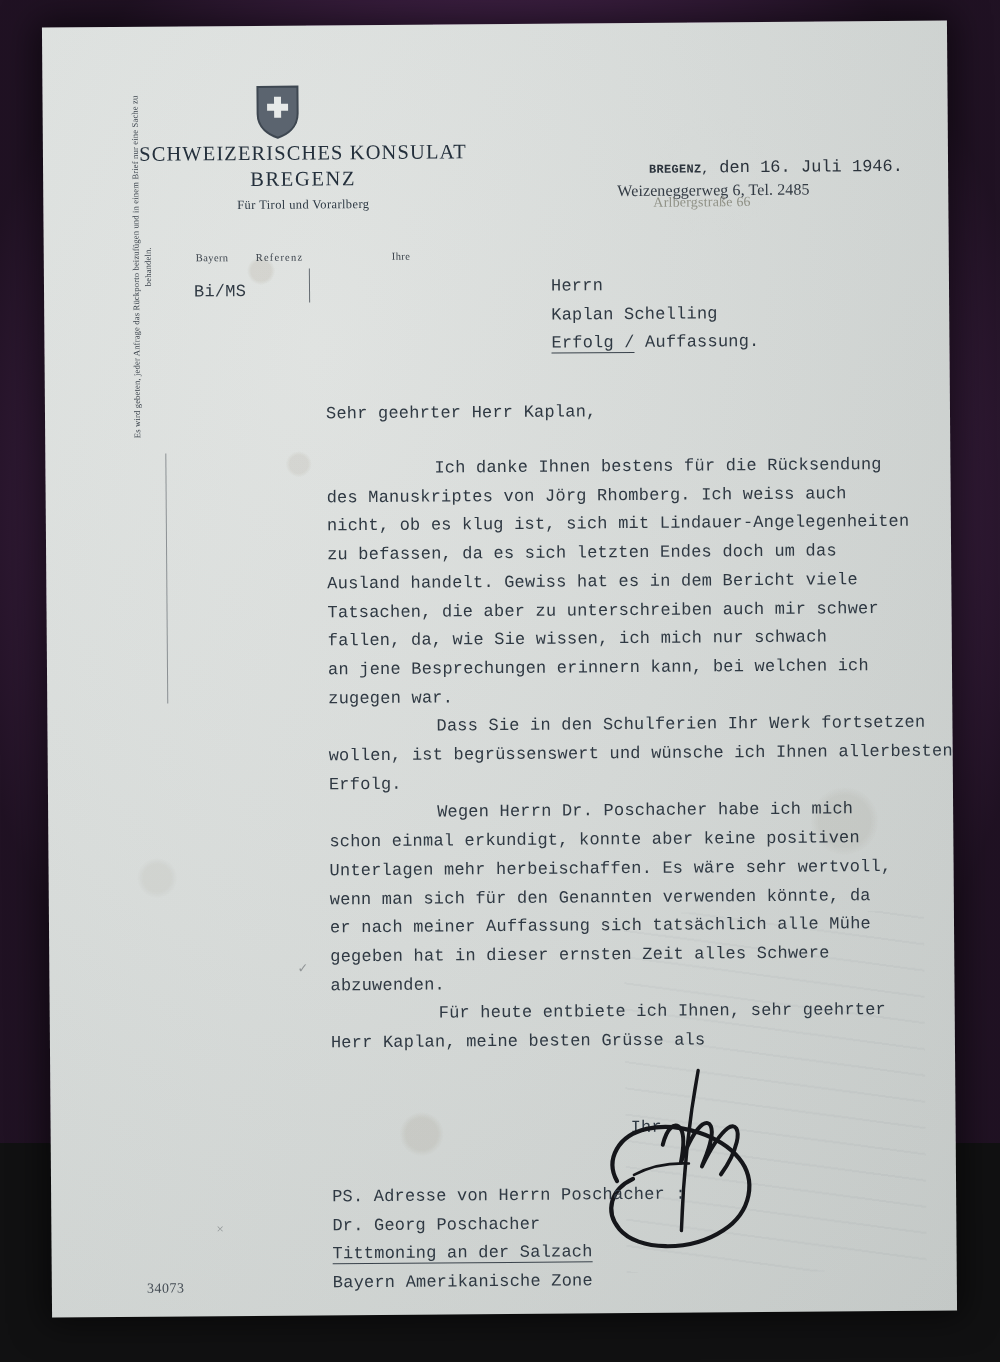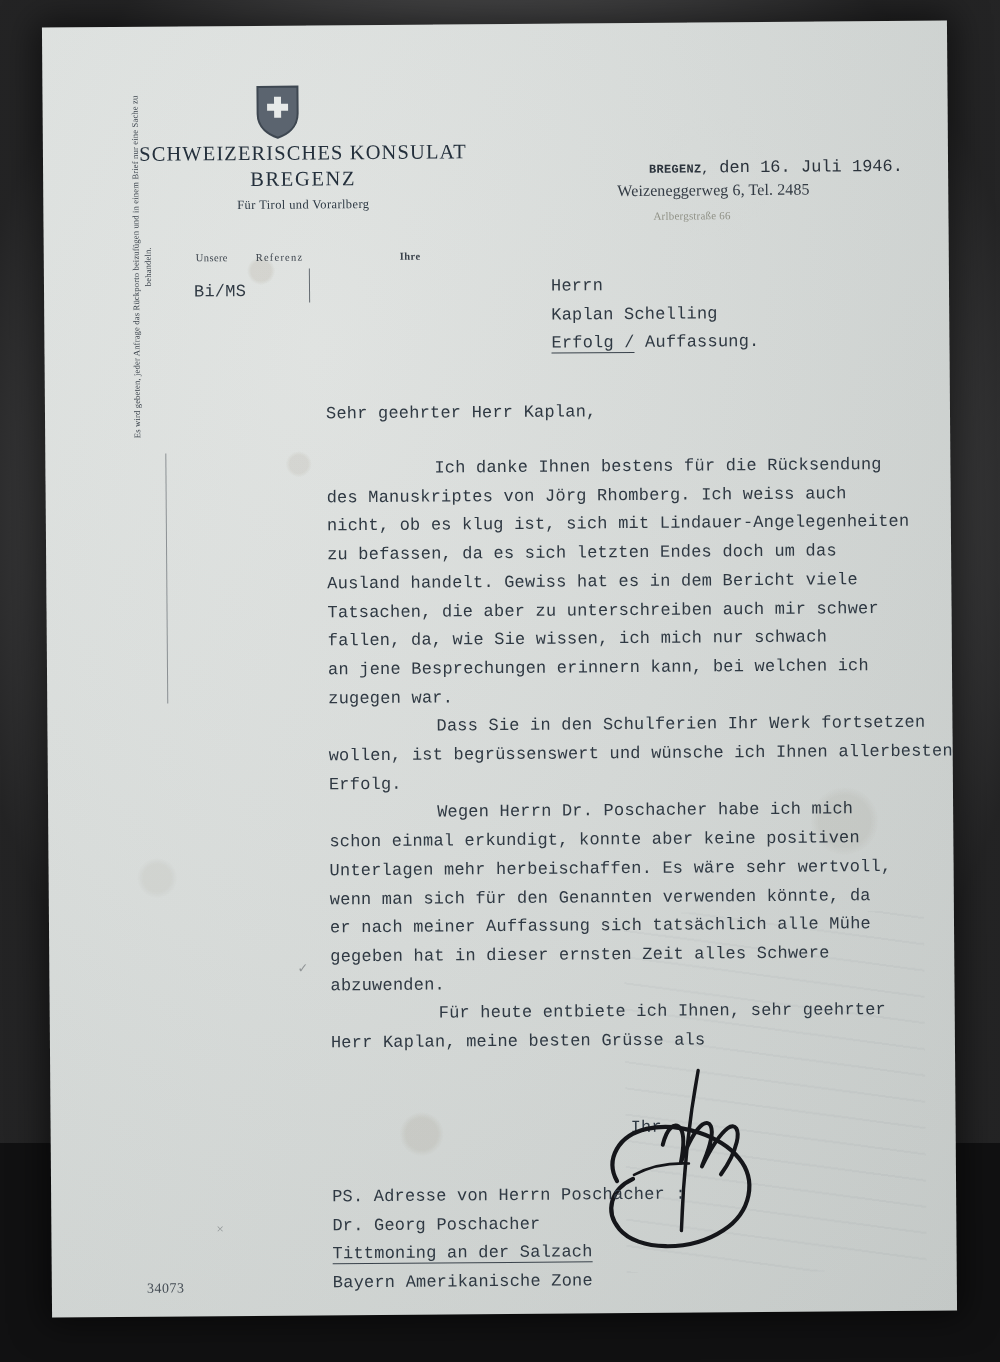--- a/index.html
+++ b/index.html
@@ -12,21 +12,21 @@
     height: 1362px;
     overflow: hidden;
     font-family: "Liberation Sans", sans-serif;
   }
 
   
   #scan {
     position: relative;
     width: 1000px;
     height: 1143px;
-    background: #ffffff;
+    background: #d946ef;
   }
   #scan::before {
     
     content: "";
     position: absolute;
     inset: 0;
     background:
       radial-gradient(ellipse at 50% 45%, rgba(60,60,62,0.55) 0%, rgba(12,12,13,0.9) 78%);
     pointer-events: none;
   }
@@ -128,43 +128,43 @@
     left: 574px;
     top: 159px;
     font-family: "Liberation Serif", serif;
     font-size: 16px;
     color: #333b44;
     letter-spacing: .1px;
   }
   .addr-line-old {
     position: absolute;
     left: 610px;
-    top: 187px;
-    font-family: "Liberation Serif", serif;
-    font-size: 11px;
+    top: 172px;
+    font-family: "Liberation Serif", serif;
+    font-size: 14px;
     color: #7e7f72;
     letter-spacing: .2px;
     opacity: .8;
   }
 
   
   .ref-labels {
     position: absolute;
     top: 226px;
     left: 0;
     width: 100%;
     font-family: "Liberation Serif", serif;
     font-size: 10.5px;
     color: #39414a;
     letter-spacing: .4px;
   }
   .ref-labels span { position: absolute; }
   .ref-unsere { left: 152px; }
   .ref-referenz { left: 212px; letter-spacing: 1.2px; text-align: right; }
-  .ref-ihre { left: 356px; font-weight: bold; }
+  .ref-ihre { left: 348px; }
   .ref-value {
     position: absolute;
     left: 150px;
     top: 252px;
     font-family: "Liberation Mono", monospace;
     font-size: 16.5px;
     color: #2d353e;
   }
   .ref-divider {
     position: absolute;
@@ -301,21 +301,21 @@
     <div class="letterhead-sub">Für Tirol und Vorarlberg</div>
 
     <div class="place-date">
       <span class="place">BREGENZ,</span>
       <span>den 16. Juli 1946.</span>
     </div>
     <div class="addr-line">Weizeneggerweg 6, Tel. 2485</div>
     <div class="addr-line-old">Arlbergstraße 66</div>
 
     <div class="ref-labels">
-      <span class="ref-unsere">Unsere</span>
+      <span class="ref-unsere">Bayern</span>
       <span class="ref-referenz">Referenz</span>
       <span class="ref-ihre">Ihre</span>
     </div>
     <div class="ref-divider"></div>
     <div class="ref-value typed">Bi/MS</div>
 
     <div class="side-rule"></div>
     <div class="side-note">Es wird gebeten, jeder Anfrage das Rückporto beizufügen und in einem Brief nur eine Sache zu behandeln.</div>
 
     <div class="recipient typed">

